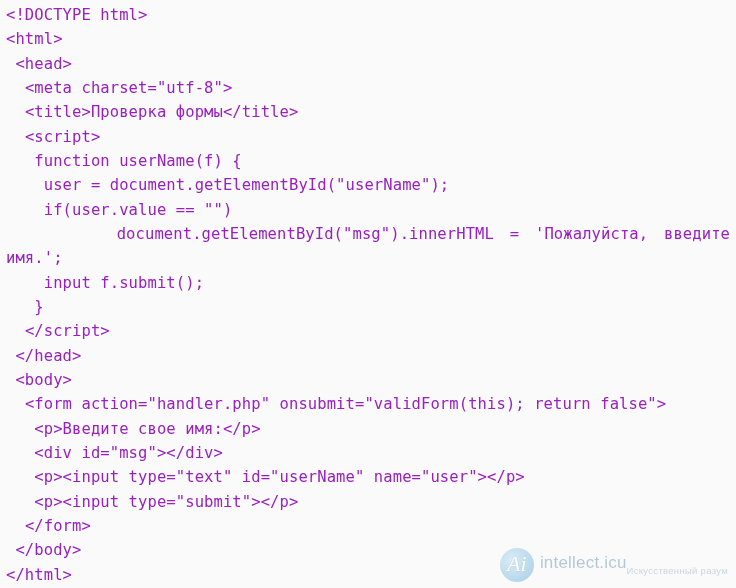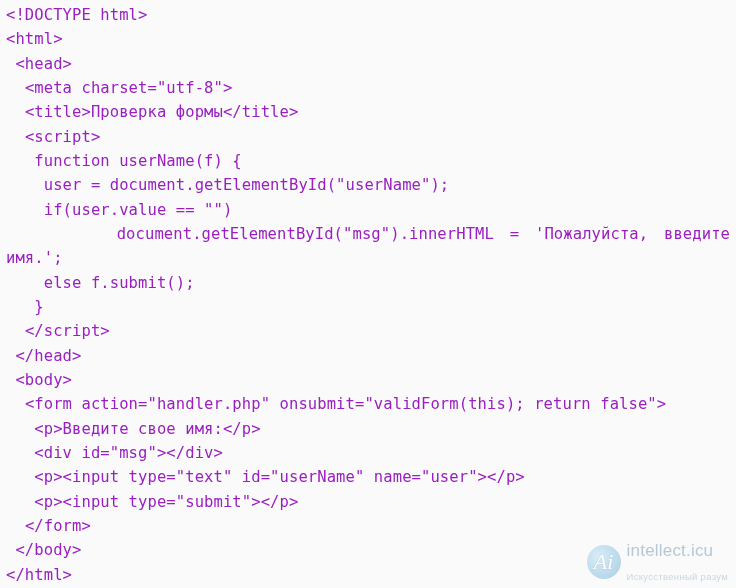--- a/index.html
+++ b/index.html
@@ -49,21 +49,21 @@
     justify-content: center;
     color: #ffffff;
     font-family: Georgia, "Times New Roman", serif;
     font-size: 22px;
     font-style: italic;
     font-weight: 400;
     text-shadow: 0 0 2px rgba(0,0,0,0.15);
   }
   .watermark .txt {
     display: flex;
-    flex-direction: column;
+    flex-direction: row;
     font-family: "Segoe UI", Arial, sans-serif;
     line-height: 1.05;
   }
   .watermark .title {
     color: #9db9c9;
     font-size: 17px;
     letter-spacing: 0.2px;
   }
   .watermark .sub {
     color: #b9ccd7;
@@ -78,21 +78,21 @@
 <pre class="code"><span>&lt;!DOCTYPE html&gt;</span>
 <span>&lt;html&gt;</span>
 <span> &lt;head&gt;</span>
 <span>  &lt;meta charset="utf-8"&gt;</span>
 <span>  &lt;title&gt;Проверка формы&lt;/title&gt;</span>
 <span>  &lt;script&gt;</span>
 <span>   function userName(f) {</span>
 <span>    user = document.getElementById("userName");</span>
 <span>    if(user.value == "")</span>
 <span class="long-line">       document.getElementById("msg").innerHTML = 'Пожалуйста, введите имя.';</span>
-<span>    else f.submit();</span>
+<span>    input f.submit();</span>
 <span>   }</span>
 <span>  &lt;/script&gt;</span>
 <span> &lt;/head&gt;</span>
 <span> &lt;body&gt;</span>
 <span>  &lt;form action="handler.php" onsubmit="validForm(this); return false"&gt;</span>
 <span>   &lt;p&gt;Введите свое имя:&lt;/p&gt;</span>
 <span>   &lt;div id="msg"&gt;&lt;/div&gt;</span>
 <span>   &lt;p&gt;&lt;input type="text" id="userName" name="user"&gt;&lt;/p&gt;</span>
 <span>   &lt;p&gt;&lt;input type="submit"&gt;&lt;/p&gt;</span>
 <span>  &lt;/form&gt;</span>

